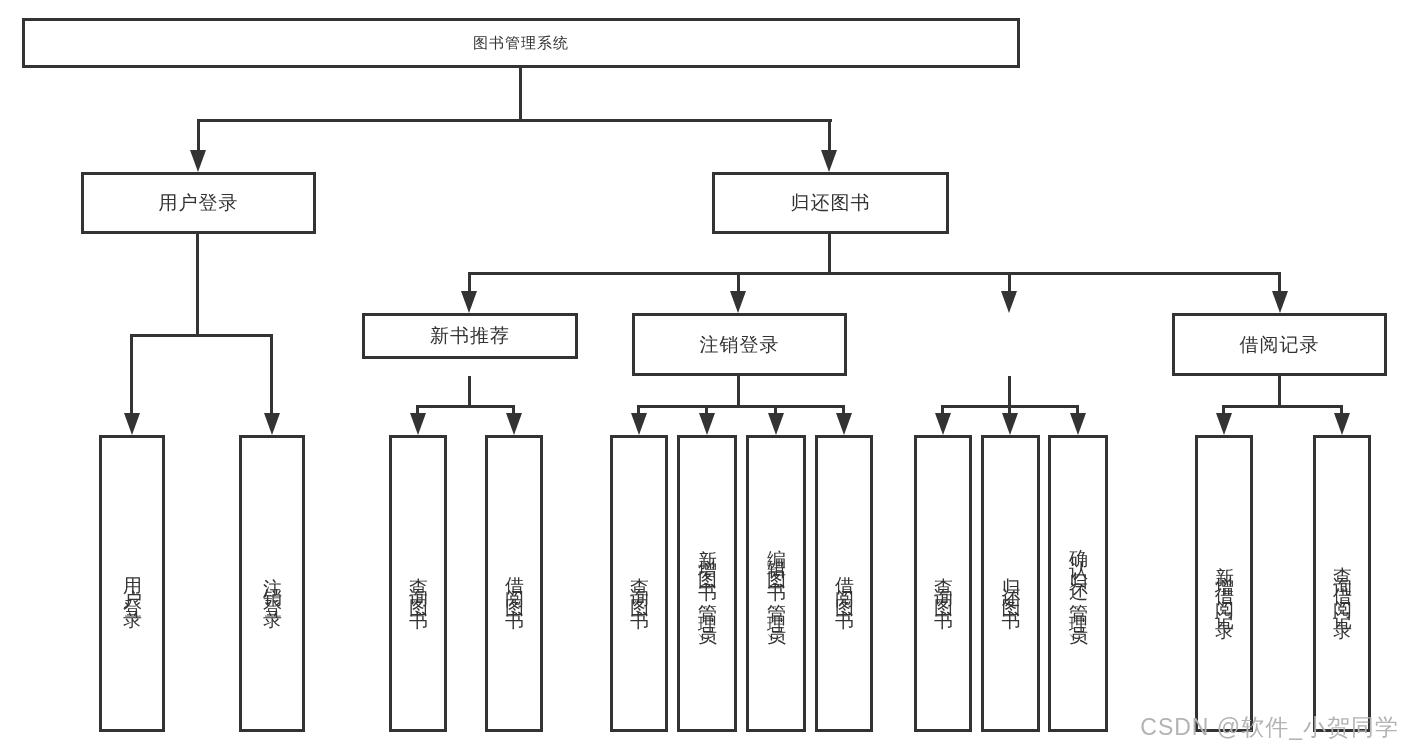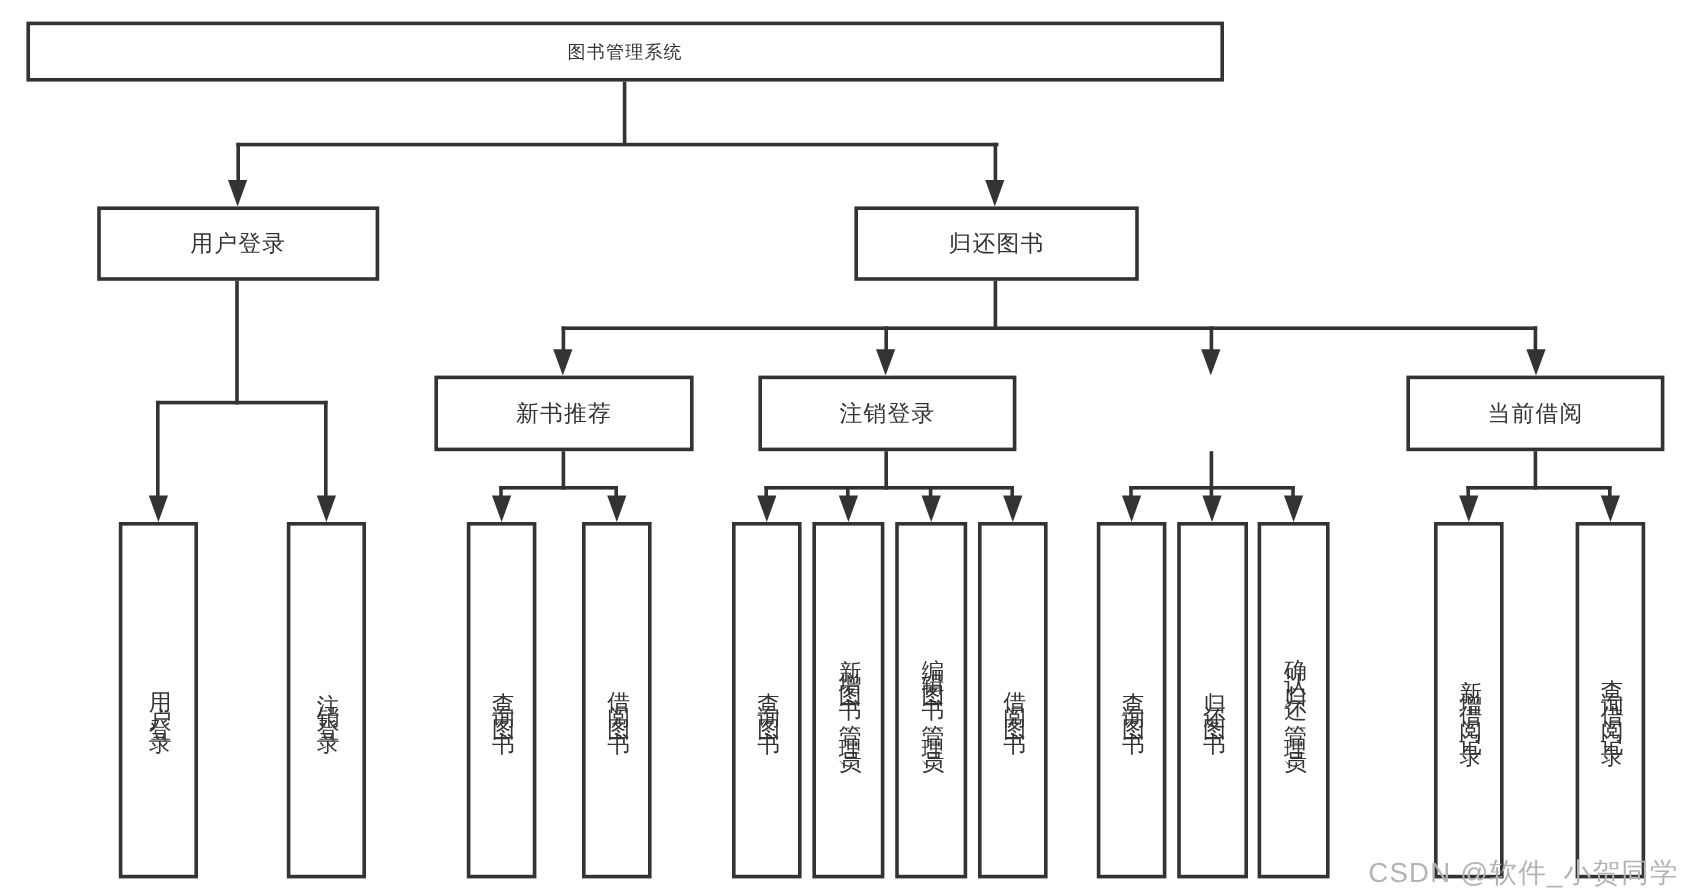--- a/index.html
+++ b/index.html
@@ -84,23 +84,23 @@
   <div class="hl" style="left:468px;top:272px;width:813px;"></div>
   <div class="vl" style="left:468px;top:272px;height:20px;"></div>
   <div class="ah" style="left:461px;top:291px;"></div>
   <div class="vl" style="left:737px;top:272px;height:20px;"></div>
   <div class="ah" style="left:730px;top:291px;"></div>
   <div class="vl" style="left:1008px;top:272px;height:20px;"></div>
   <div class="ah" style="left:1001px;top:291px;"></div>
   <div class="vl" style="left:1278px;top:272px;height:20px;"></div>
   <div class="ah" style="left:1272px;top:291px;"></div>
 
-  <div class="box" style="left:362px;top:313px;width:216px;height:63px;font-family:Liberation Mono, monospace;">新书推荐</div>
+  <div class="box" style="left:362px;top:313px;width:216px;height:46px;font-family:Liberation Mono, monospace;">新书推荐</div>
   <div class="box" style="left:632px;top:313px;width:215px;height:63px;">注销登录</div>
-  <div class="box" style="left:1172px;top:313px;width:215px;height:63px;">当前借阅</div>
+  <div class="box" style="left:1172px;top:313px;width:215px;height:63px;">借阅记录</div>
 
   <div class="vl" style="left:468px;top:376px;height:32px;"></div>
   <div class="hl" style="left:416px;top:405px;width:99px;"></div>
   <div class="vl" style="left:416px;top:405px;height:10px;"></div>
   <div class="ah" style="left:410px;top:413px;"></div>
   <div class="vl" style="left:512px;top:405px;height:10px;"></div>
   <div class="ah" style="left:506px;top:413px;"></div>
 
   <div class="vl" style="left:737px;top:376px;height:32px;"></div>
   <div class="hl" style="left:637px;top:405px;width:208px;"></div>

